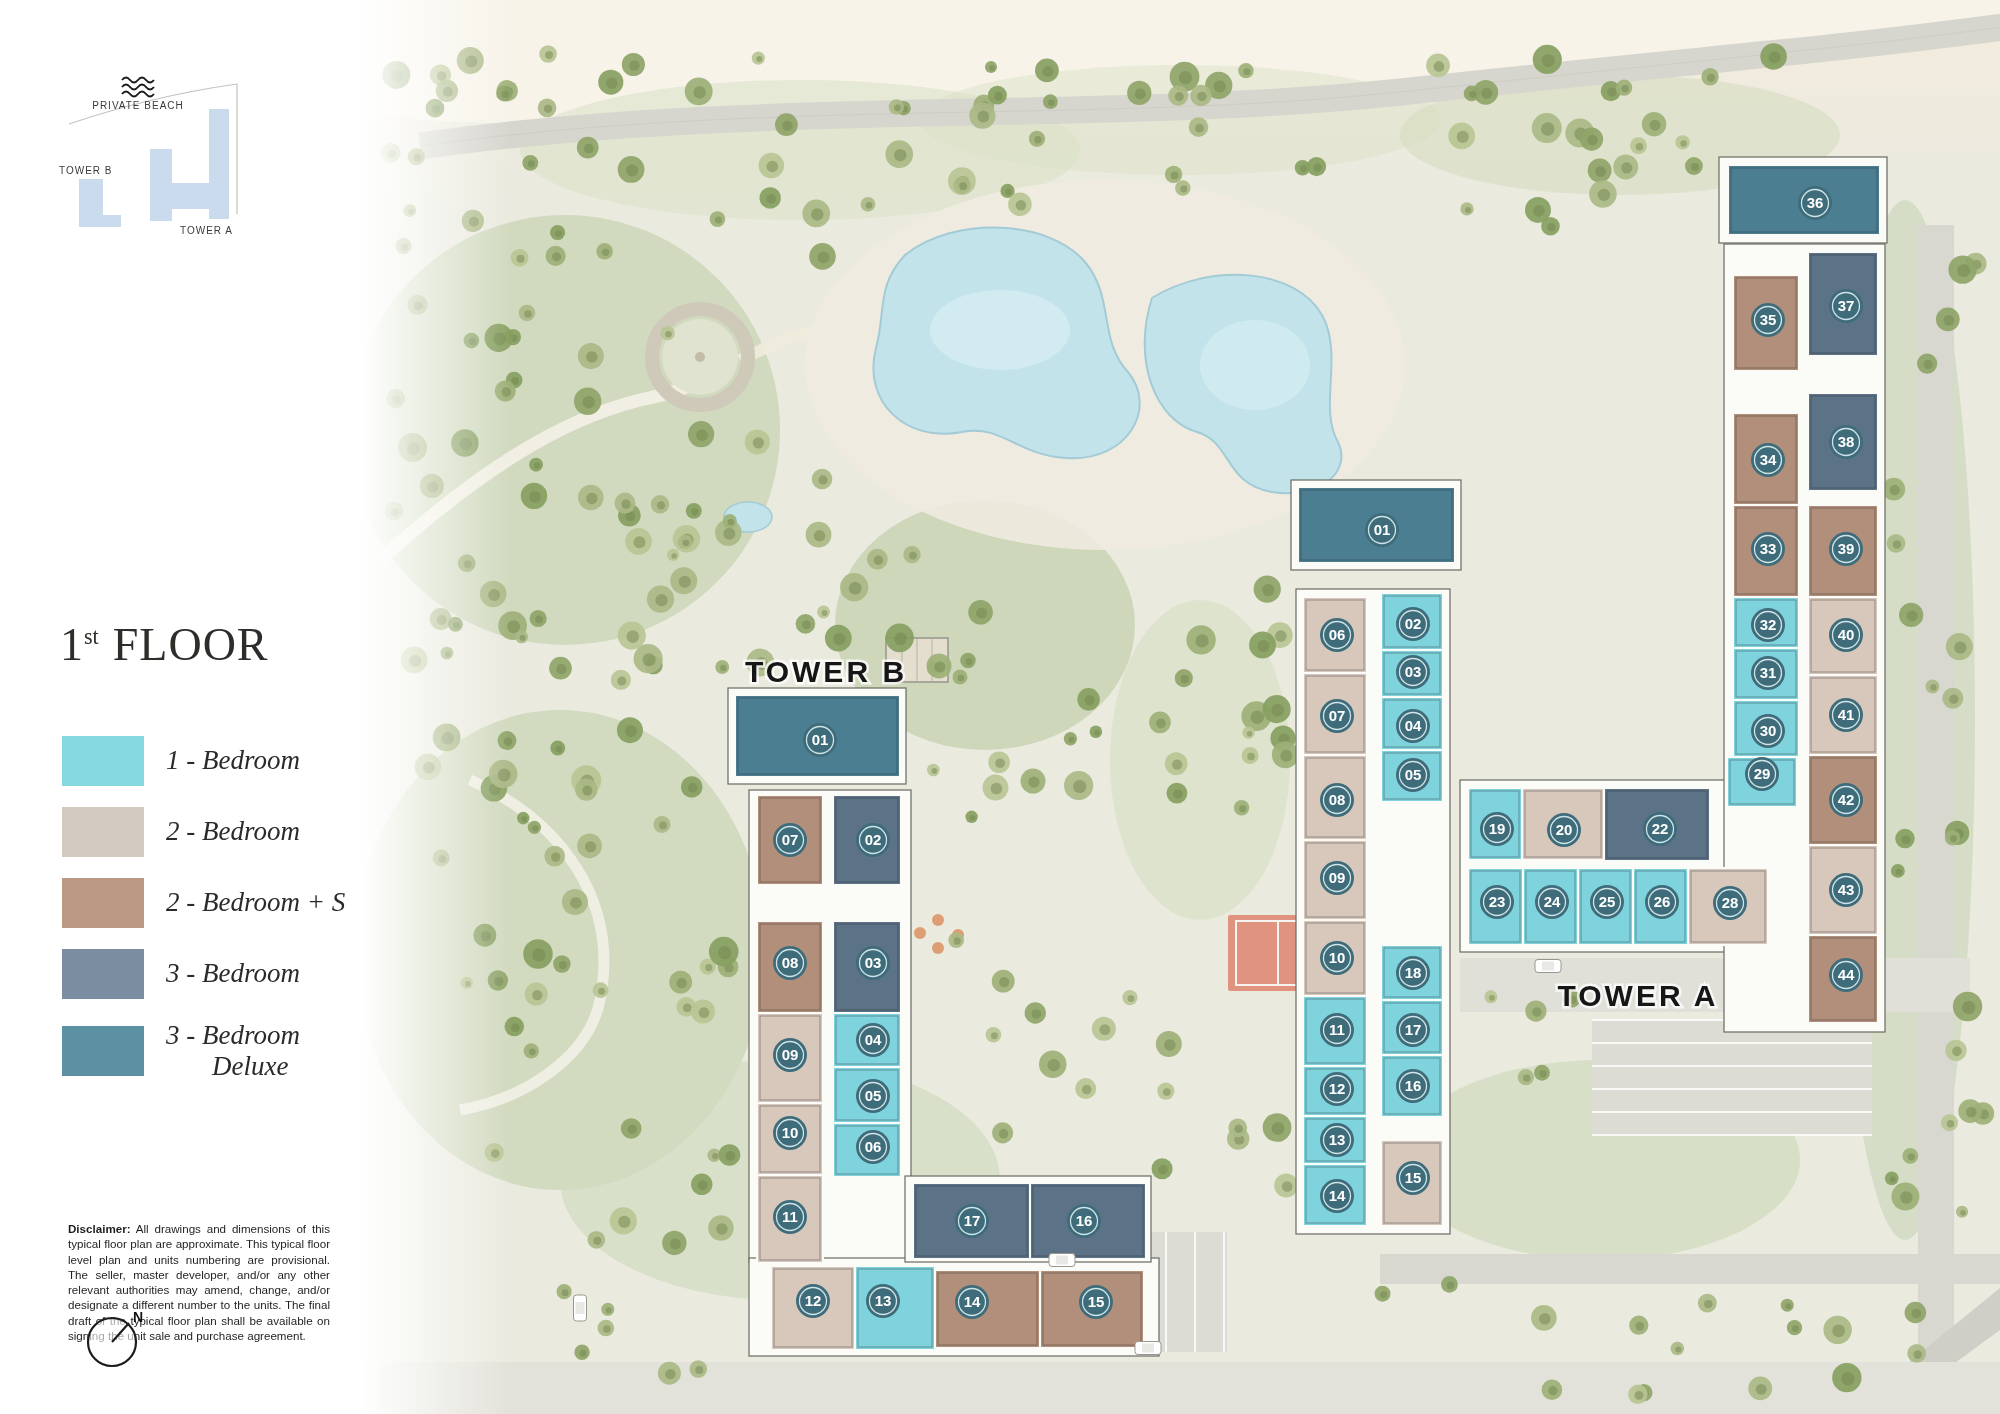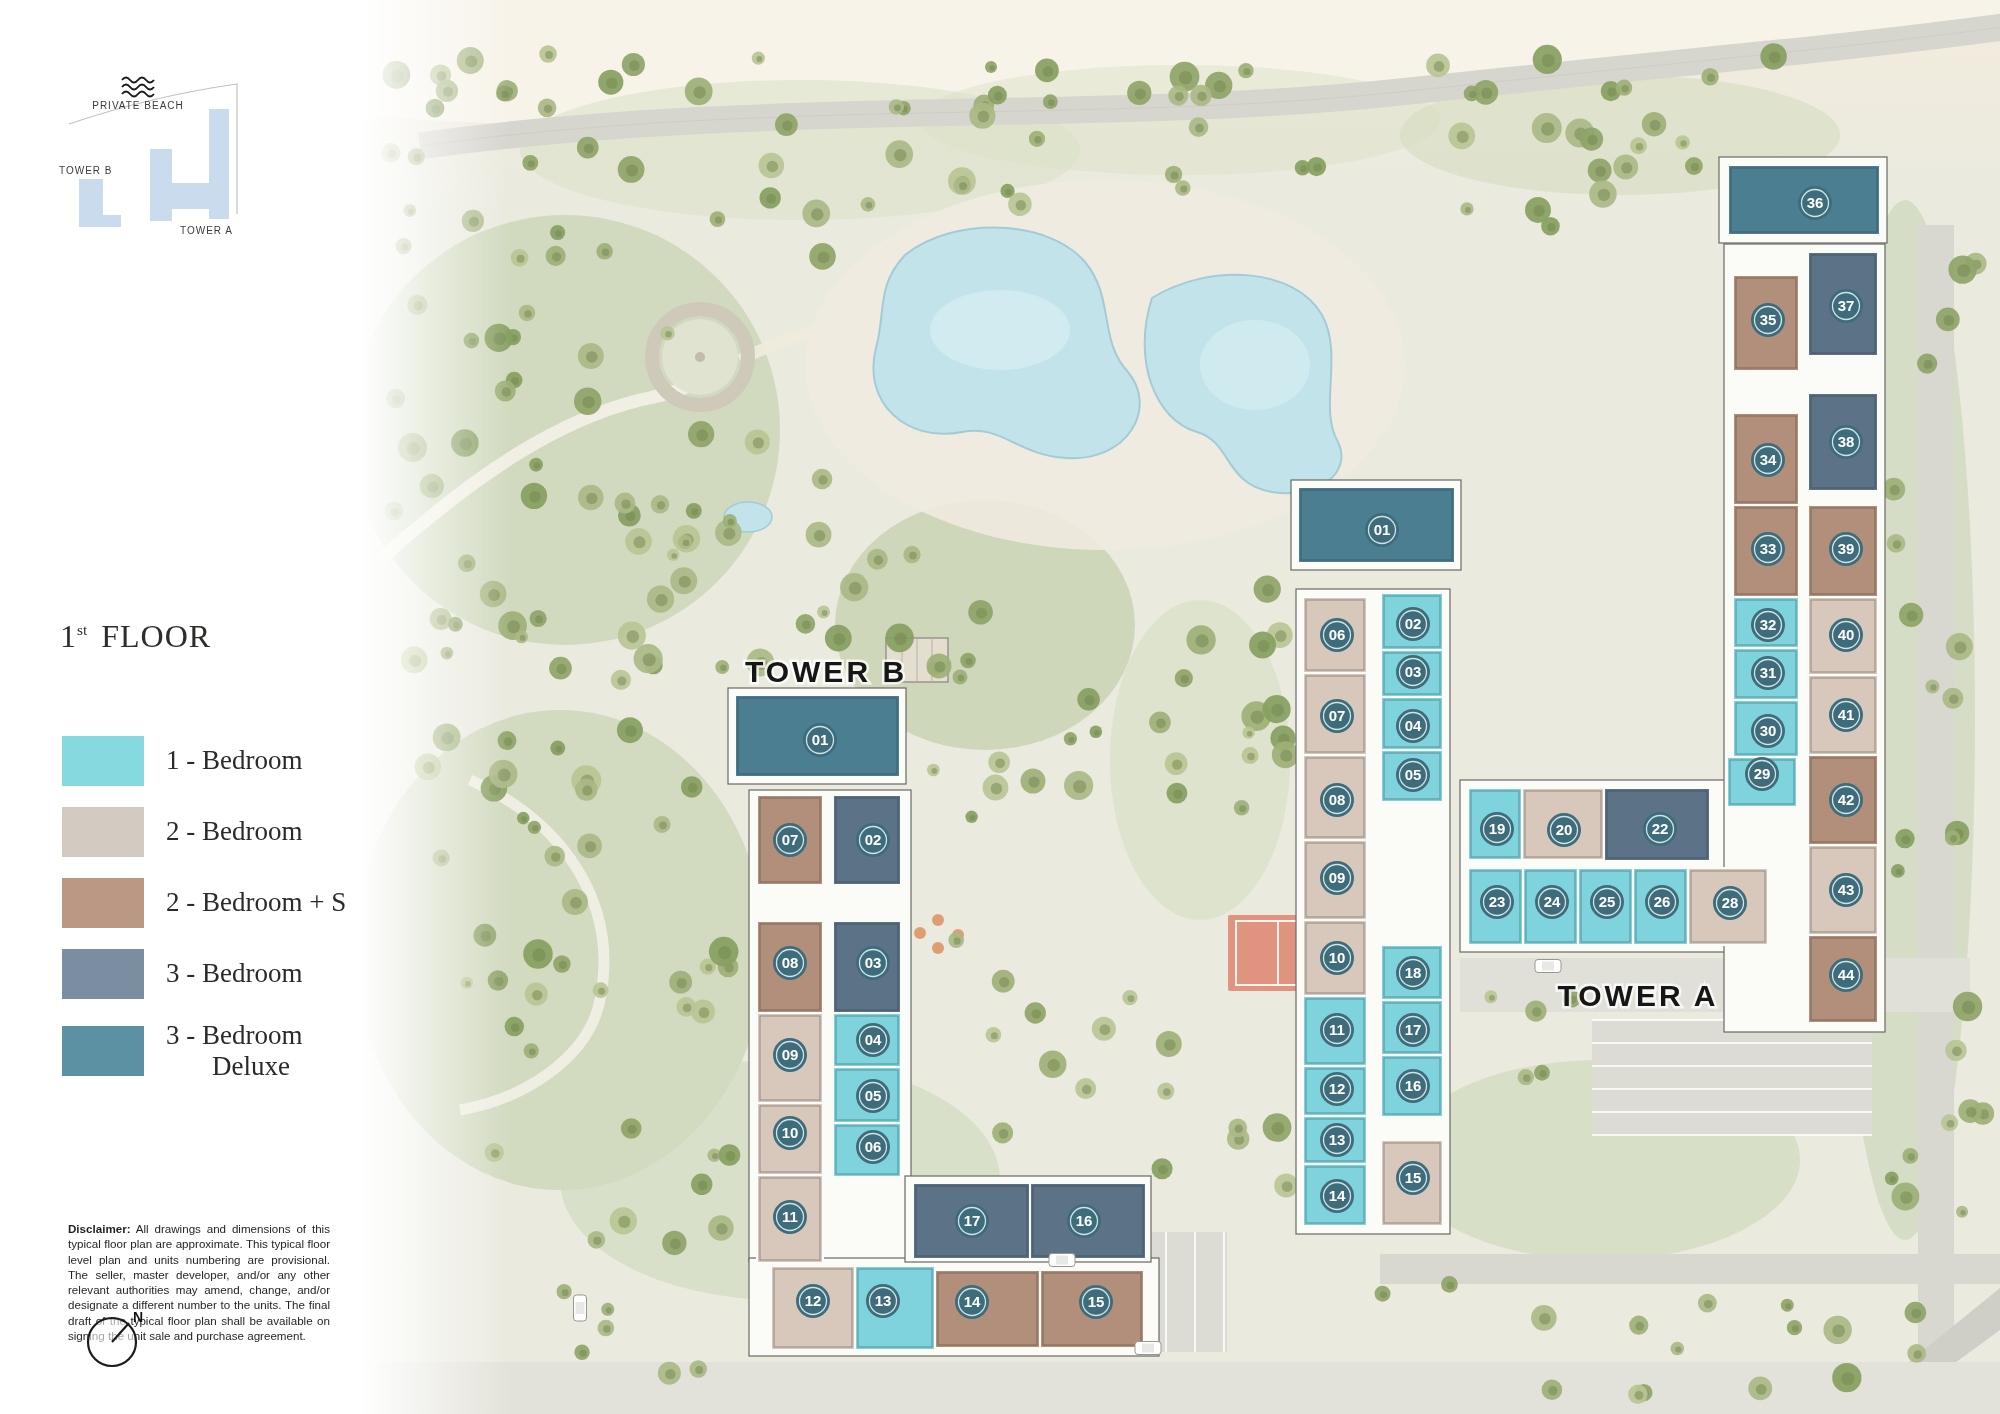--- a/index.html
+++ b/index.html
@@ -5,29 +5,29 @@
   html,body{margin:0;padding:0;background:#ffffff;}
   .stage{position:relative;width:2000px;height:1414px;overflow:hidden;background:#ffffff;
          font-family:"Liberation Sans",sans-serif;}
   #site{position:absolute;left:0;top:0;width:2000px;height:1414px;display:block;}
 
   
   .panel{position:absolute;left:0;top:0;width:520px;height:1329px;pointer-events:none;}
   .keyplan{position:absolute;left:52px;top:52px;width:210px;height:190px;}
 
   .title{position:absolute;left:60px;top:618px;color:#2f2d2a;
-         font-family:"Liberation Serif","DejaVu Serif",serif;font-size:32px;line-height:1.17;letter-spacing:1px;}
+         font-family:"Liberation Serif","DejaVu Serif",serif;font-size:46px;line-height:1.17;letter-spacing:1px;}
   .title sup{font-size:.48em;vertical-align:super;letter-spacing:0;}
   .title .gap{display:inline-block;width:14px;}
 
   .legend{position:absolute;left:62px;top:736px;}
   .leg-row{display:flex;align-items:center;margin-bottom:21px;}
   .swatch{width:82px;height:50px;flex:0 0 82px;}
   .leg-labels{margin-left:22px;color:#2c2a28;font-family:"Liberation Serif","DejaVu Serif",serif;
-              font-size:27px;line-height:1.15;}
+              font-size:27px;line-height:1.15;font-style:italic;}
   .leg-labels .l2{margin-left:46px;}
   .leg-labels .l2:empty{display:none;}
 
   .disc{position:absolute;left:60px;top:1213px;width:262px;margin:8px;color:#1f1f1f;
         font-size:11.6px;line-height:1.32;text-align:justify;}
   .disc b{font-weight:700;}
 
   .compass{position:absolute;left:84px;top:1308px;width:70px;height:64px;}
 
   .kp-label{font-size:10px;letter-spacing:1px;fill:#3a3a3a;font-family:"Liberation Sans",sans-serif;}

